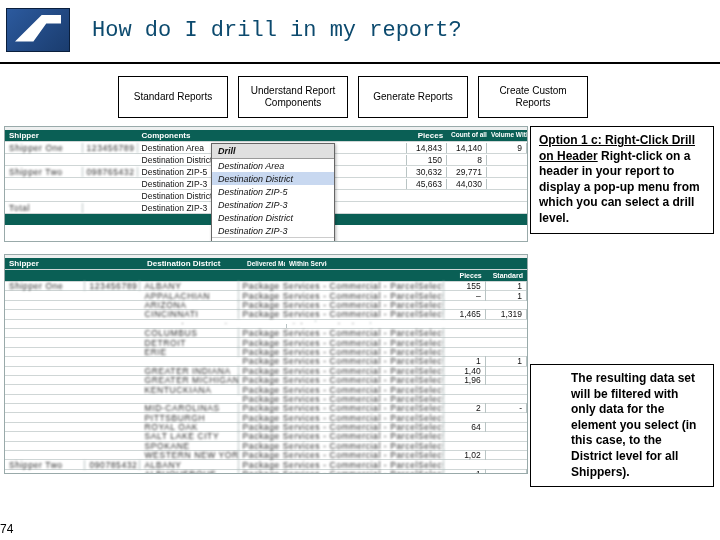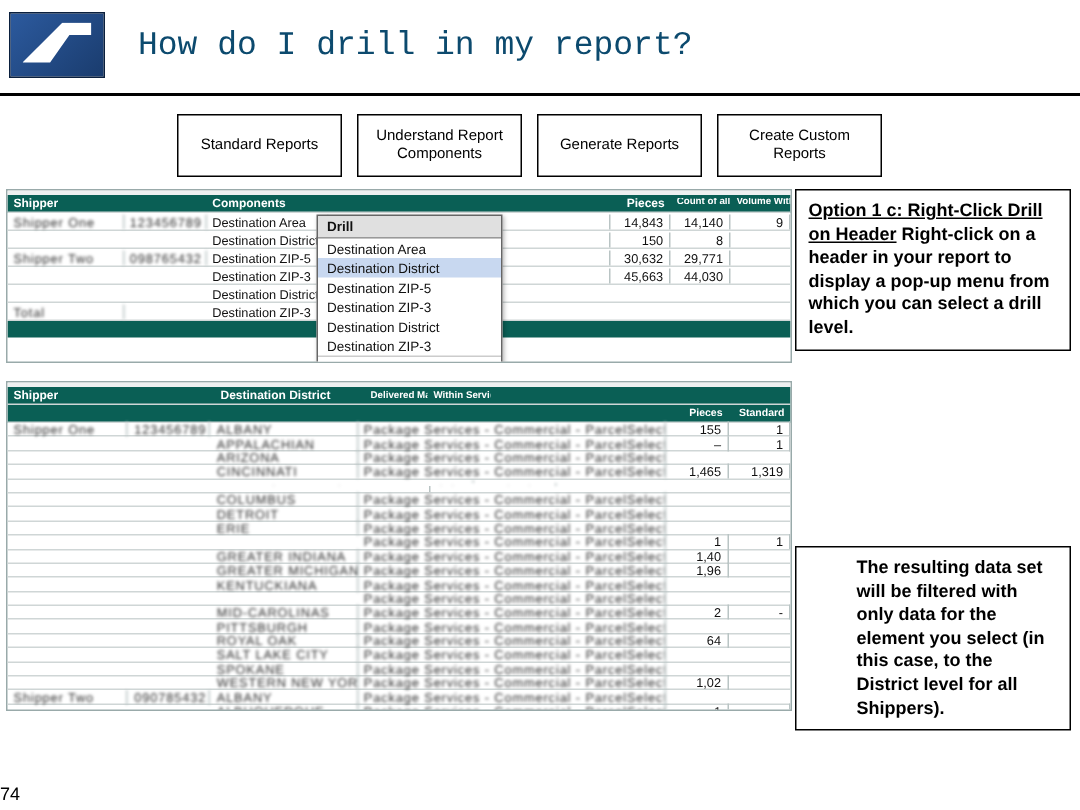--- a/index.html
+++ b/index.html
@@ -24,21 +24,21 @@
   .row { display:flex; align-items:center; border-bottom:1px solid #cfd6d6; height:12px; }
   .shot .cell { padding:0 4px; border-right:1px solid #b9c4c4; white-space:nowrap; overflow:hidden; }
   .c-ship { width:82px; }
   .c-id { width:58px; }
   .c-dest { width:86px; }
   .c-prod { width:200px; }
   .c-narrow { width:42px; text-align:right; }
   .hdr .cell { border-right:none; font-size:8px; font-weight:bold; }
   .canvas-bg { background:#eef0f0; height:3px; }
 
-  .dropdown { position:absolute; left:206px; top:16px; width:124px; background:#fff; border:1px solid #666; font-size:9px; box-shadow:1px 1px 3px rgba(0,0,0,0.3); }
+  .dropdown { position:absolute; left:206px; top:16px; width:124px; background:#fff; border:1px solid #666; font-size:9px; box-shadow:1px 1px 3px rgba(0,0,0,0.3);font-style:italic; }
   .dropdown .dd-title { background:#e0e0e0; padding:2px 6px; border-bottom:1px solid #999; font-weight:bold; }
   .dropdown .dd-item { padding:1.5px 6px; }
   .dropdown .dd-item.hl { background:#c8d8f0; }
   .dropdown .dd-item.sep { border-top:1px solid #ccc; }
 
   .callout { position:absolute; right:6px; width:184px; background:#fff; border:1px solid #000; padding:6px 8px; font-size:12px; line-height:1.3; }
   .co1 { top:0; }
   .co2 { top:238px;padding-left:40px; }
   .co-title { text-decoration: underline; font-weight: bold; }
   .bold { font-weight:bold; }

